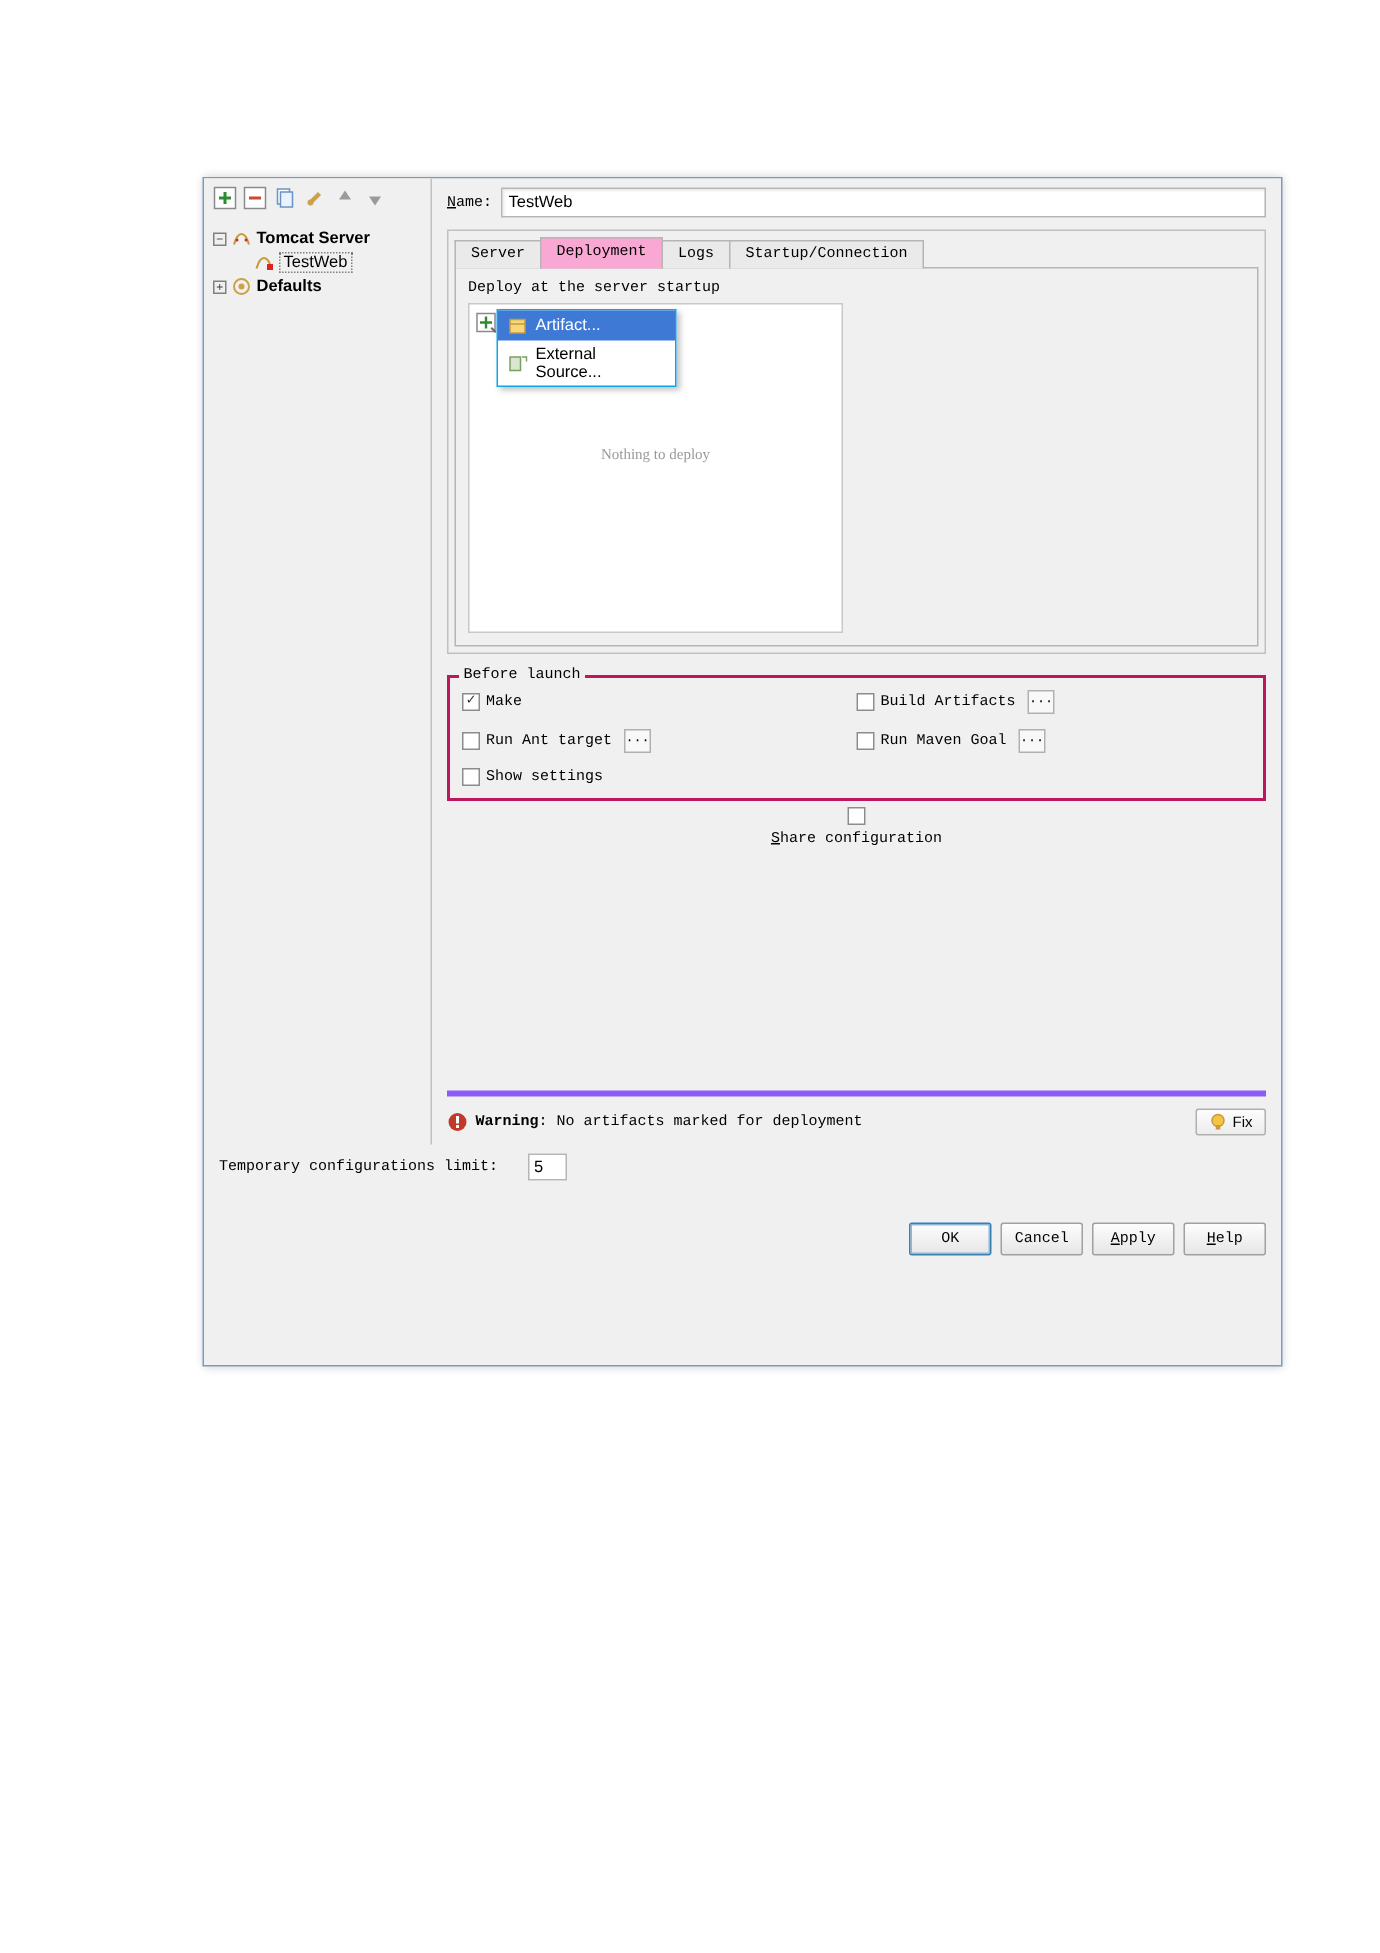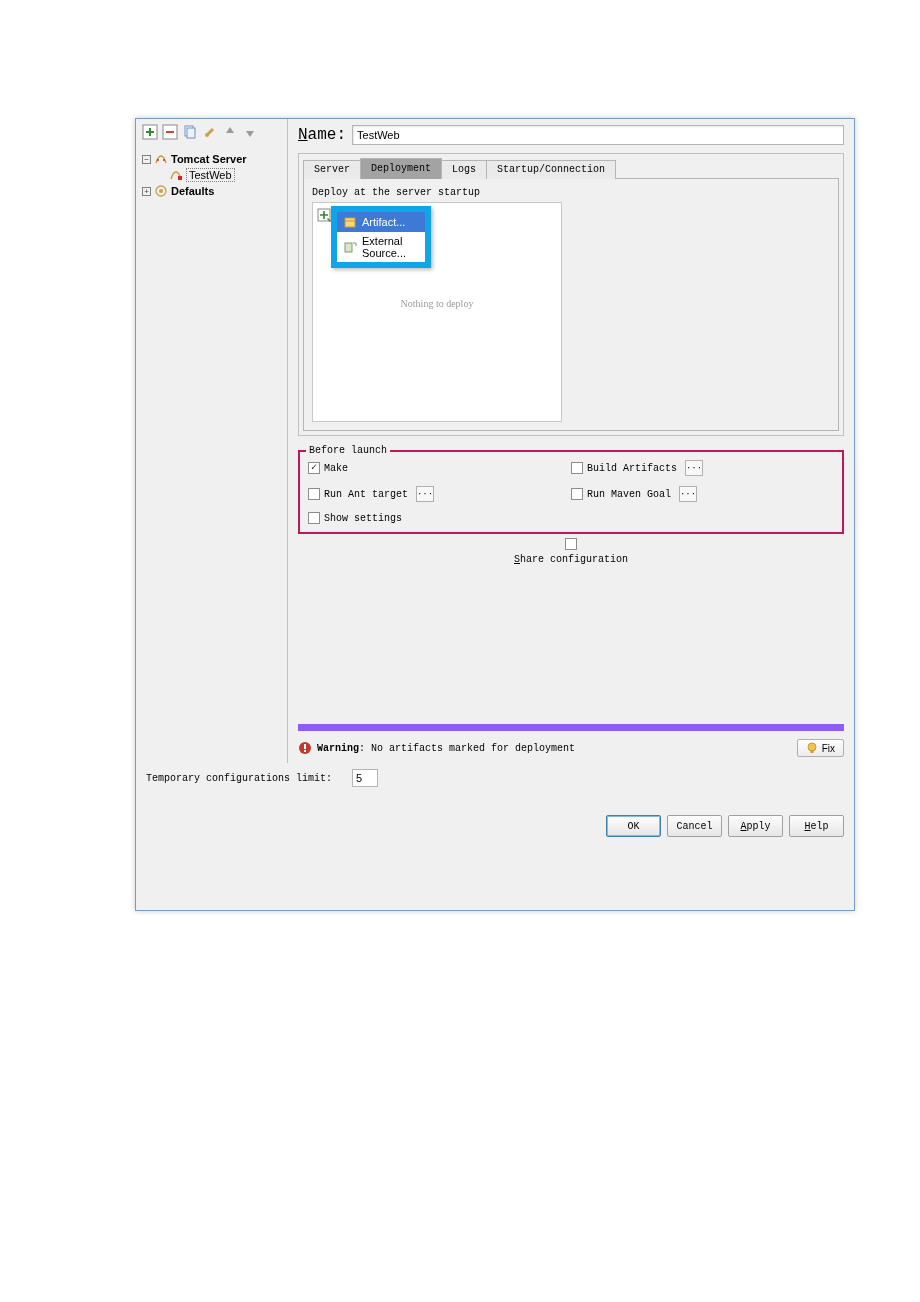--- a/index.html
+++ b/index.html
@@ -30,45 +30,45 @@
   .tb-icon { width: 16px; height: 16px; display: inline-flex; align-items: center; justify-content: center; cursor: pointer; }
   .tree { padding: 6px 4px 4px 6px; font-size: 11px; }
   .tree-row { display: flex; align-items: center; gap: 3px; padding: 1px 0; white-space: nowrap; }
   .tree-indent { display: inline-block; }
   .tree-label-bold { font-weight: bold; }
   .tree-sel { border: 1px dotted #808080; padding: 0 2px; }
   .expander { width: 9px; height: 9px; border: 1px solid #808080; font-size: 8px; line-height: 7px; text-align: center; color: #404040; cursor: pointer; }
   .tree-icon { width: 14px; height: 14px; display: inline-flex; }
   .right { flex: 1; padding: 6px 10px 6px 10px; display: flex; flex-direction: column; overflow: hidden; }
   .name-row { display: flex; align-items: center; gap: 6px; margin-bottom: 8px; }
-  .name-row label { font-family: "Courier New", monospace; font-size: 16px; }
+  .name-row label { font-family: "Courier New", monospace; font-size: 10px; }
   .name-row .underline { text-decoration: underline; }
   .name-row input { flex: 1; height: 20px; border: 1px solid #b5b5b5; padding: 0 4px; font-size: 11px; background: #fff; box-shadow: inset 1px 1px 2px rgba(0,0,0,0.1); }
   .group { border: 1px solid #c0c0c0; background: #f0f0f0; padding: 4px; flex: 0 0 auto; }
   .tabs { display: flex; align-items: flex-end; }
   .tab { border: 1px solid #b5b5b5; border-bottom: none; padding: 3px 10px 4px; font-family: "Courier New", monospace; font-size: 10px; background: #eaeaea; margin-right: -1px; cursor: pointer; position: relative; }
-  .tab.active { background: #a3a3a3; z-index: 2; padding-top: 4px; padding-bottom: 5px; }
+  .tab.active { background: #f9a8d4; z-index: 2; padding-top: 4px; padding-bottom: 5px; }
   .tab-body { border: 1px solid #b5b5b5; background: #f0f0f0; margin-top: -1px; padding: 8px; }
   .deploy-label { font-family: "Courier New", monospace; font-size: 10px; }
   .deploy-area { position: relative; margin-top: 4px; width: 250px; height: 220px; border: 1px solid #c8c8c8; background: #fff; }
   .add-btn { position: absolute; left: 4px; top: 5px; width: 16px; height: 16px; cursor: pointer; }
-  .popup { position: absolute; left: 18px; top: 3px; width: 100px; background: #fff; border: 6px solid #0ea5e9; box-shadow: 2px 2px 4px rgba(0,0,0,0.25); z-index: 10; }
+  .popup { position: absolute; left: 18px; top: 3px; width: 120px; background: #fff; border: 1px solid #0ea5e9; box-shadow: 2px 2px 4px rgba(0,0,0,0.25); z-index: 10; }
   .popup-item { display: flex; align-items: center; gap: 5px; padding: 3px 6px; font-family: Tahoma, sans-serif; font-size: 11px; cursor: pointer; }
   .popup-item.sel { background: #3e79d6; color: #fff; }
   .popup-icon { width: 14px; height: 14px; display: inline-flex; }
   .placeholder { position: absolute; left: 0; right: 0; top: 95px; text-align: center; color: #9a9a9a; font-family: Liberation Serif, serif; font-size: 10px; }
   .before-launch { border: 2px solid #be185d; margin-top: 14px; padding: 8px; position: relative; }
   .legend { position: absolute; top: -7px; left: 6px; background: #f0f0f0; padding: 0 3px; font-family: "Courier New", monospace; font-size: 10px; }
   .bl-grid { display: grid; grid-template-columns: 1fr 1fr; row-gap: 10px; }
   .chk-row { display: flex; align-items: center; gap: 4px; font-family: "Courier New", monospace; font-size: 10px; }
   .chk { width: 12px; height: 12px; border: 1px solid #8c8c8c; background: #fff; display: inline-flex; align-items: center; justify-content: center; cursor: pointer; }
   .chk.checked::after { content: "✓"; font-size: 10px; color: #333; line-height: 1; }
   .ellipsis-btn { width: 18px; height: 16px; border: 1px solid #b0b0b0; background: #f8f8f8; font-size: 9px; display: inline-flex; align-items: center; justify-content: center; cursor: pointer; margin-left: 4px; }
   .share-row { margin-top: 4px; display: flex; align-items: center; gap: 4px; font-family: Liberation Mono, monospace; font-size: 10px; flex-direction: column; }
-  .warn-row { margin-top: auto; border-top: 7px solid #8b5cf6; padding-top: 8px; display: flex; align-items: center; gap: 5px; font-family: "Courier New", monospace; font-size: 10px; }
+  .warn-row { margin-top: auto; border-top: 4px solid #8b5cf6; padding-top: 8px; display: flex; align-items: center; gap: 5px; font-family: "Courier New", monospace; font-size: 10px; }
   .warn-icon { width: 14px; height: 14px; }
   .fix-btn { margin-left: auto; display: flex; align-items: center; gap: 4px; border: 1px solid #b0b0b0; background: linear-gradient(#fdfdfd,#ececec); padding: 2px 8px; font-family: Liberation Sans, sans-serif; font-size: 10px; cursor: pointer; border-radius: 2px; }
   .bulb { width: 12px; height: 12px; }
   .footer-area { padding: 6px 10px 10px 10px; background: #f0f0f0; }
   .temp-row { display: flex; align-items: center; gap: 20px; font-family: "Courier New", monospace; font-size: 10px; margin-bottom: 28px; }
   .temp-row input { width: 26px; height: 18px; border: 1px solid #b5b5b5; text-align: left; padding: 0 3px; font-size: 11px; }
   .dlg-btns { display: flex; justify-content: flex-end; gap: 6px; }
   .dlg-btn { min-width: 55px; height: 22px; border: 1px solid #a0a0a0; background: linear-gradient(#fdfdfd,#e6e6e6); font-family: "Courier New", monospace; font-size: 10px; border-radius: 2px; cursor: pointer; display: flex; align-items: center; justify-content: center; }
   .dlg-btn.default { border: 1px solid #3c7fb1; box-shadow: 0 0 0 1px #8ab8da inset; }
   .u { text-decoration: underline; }

